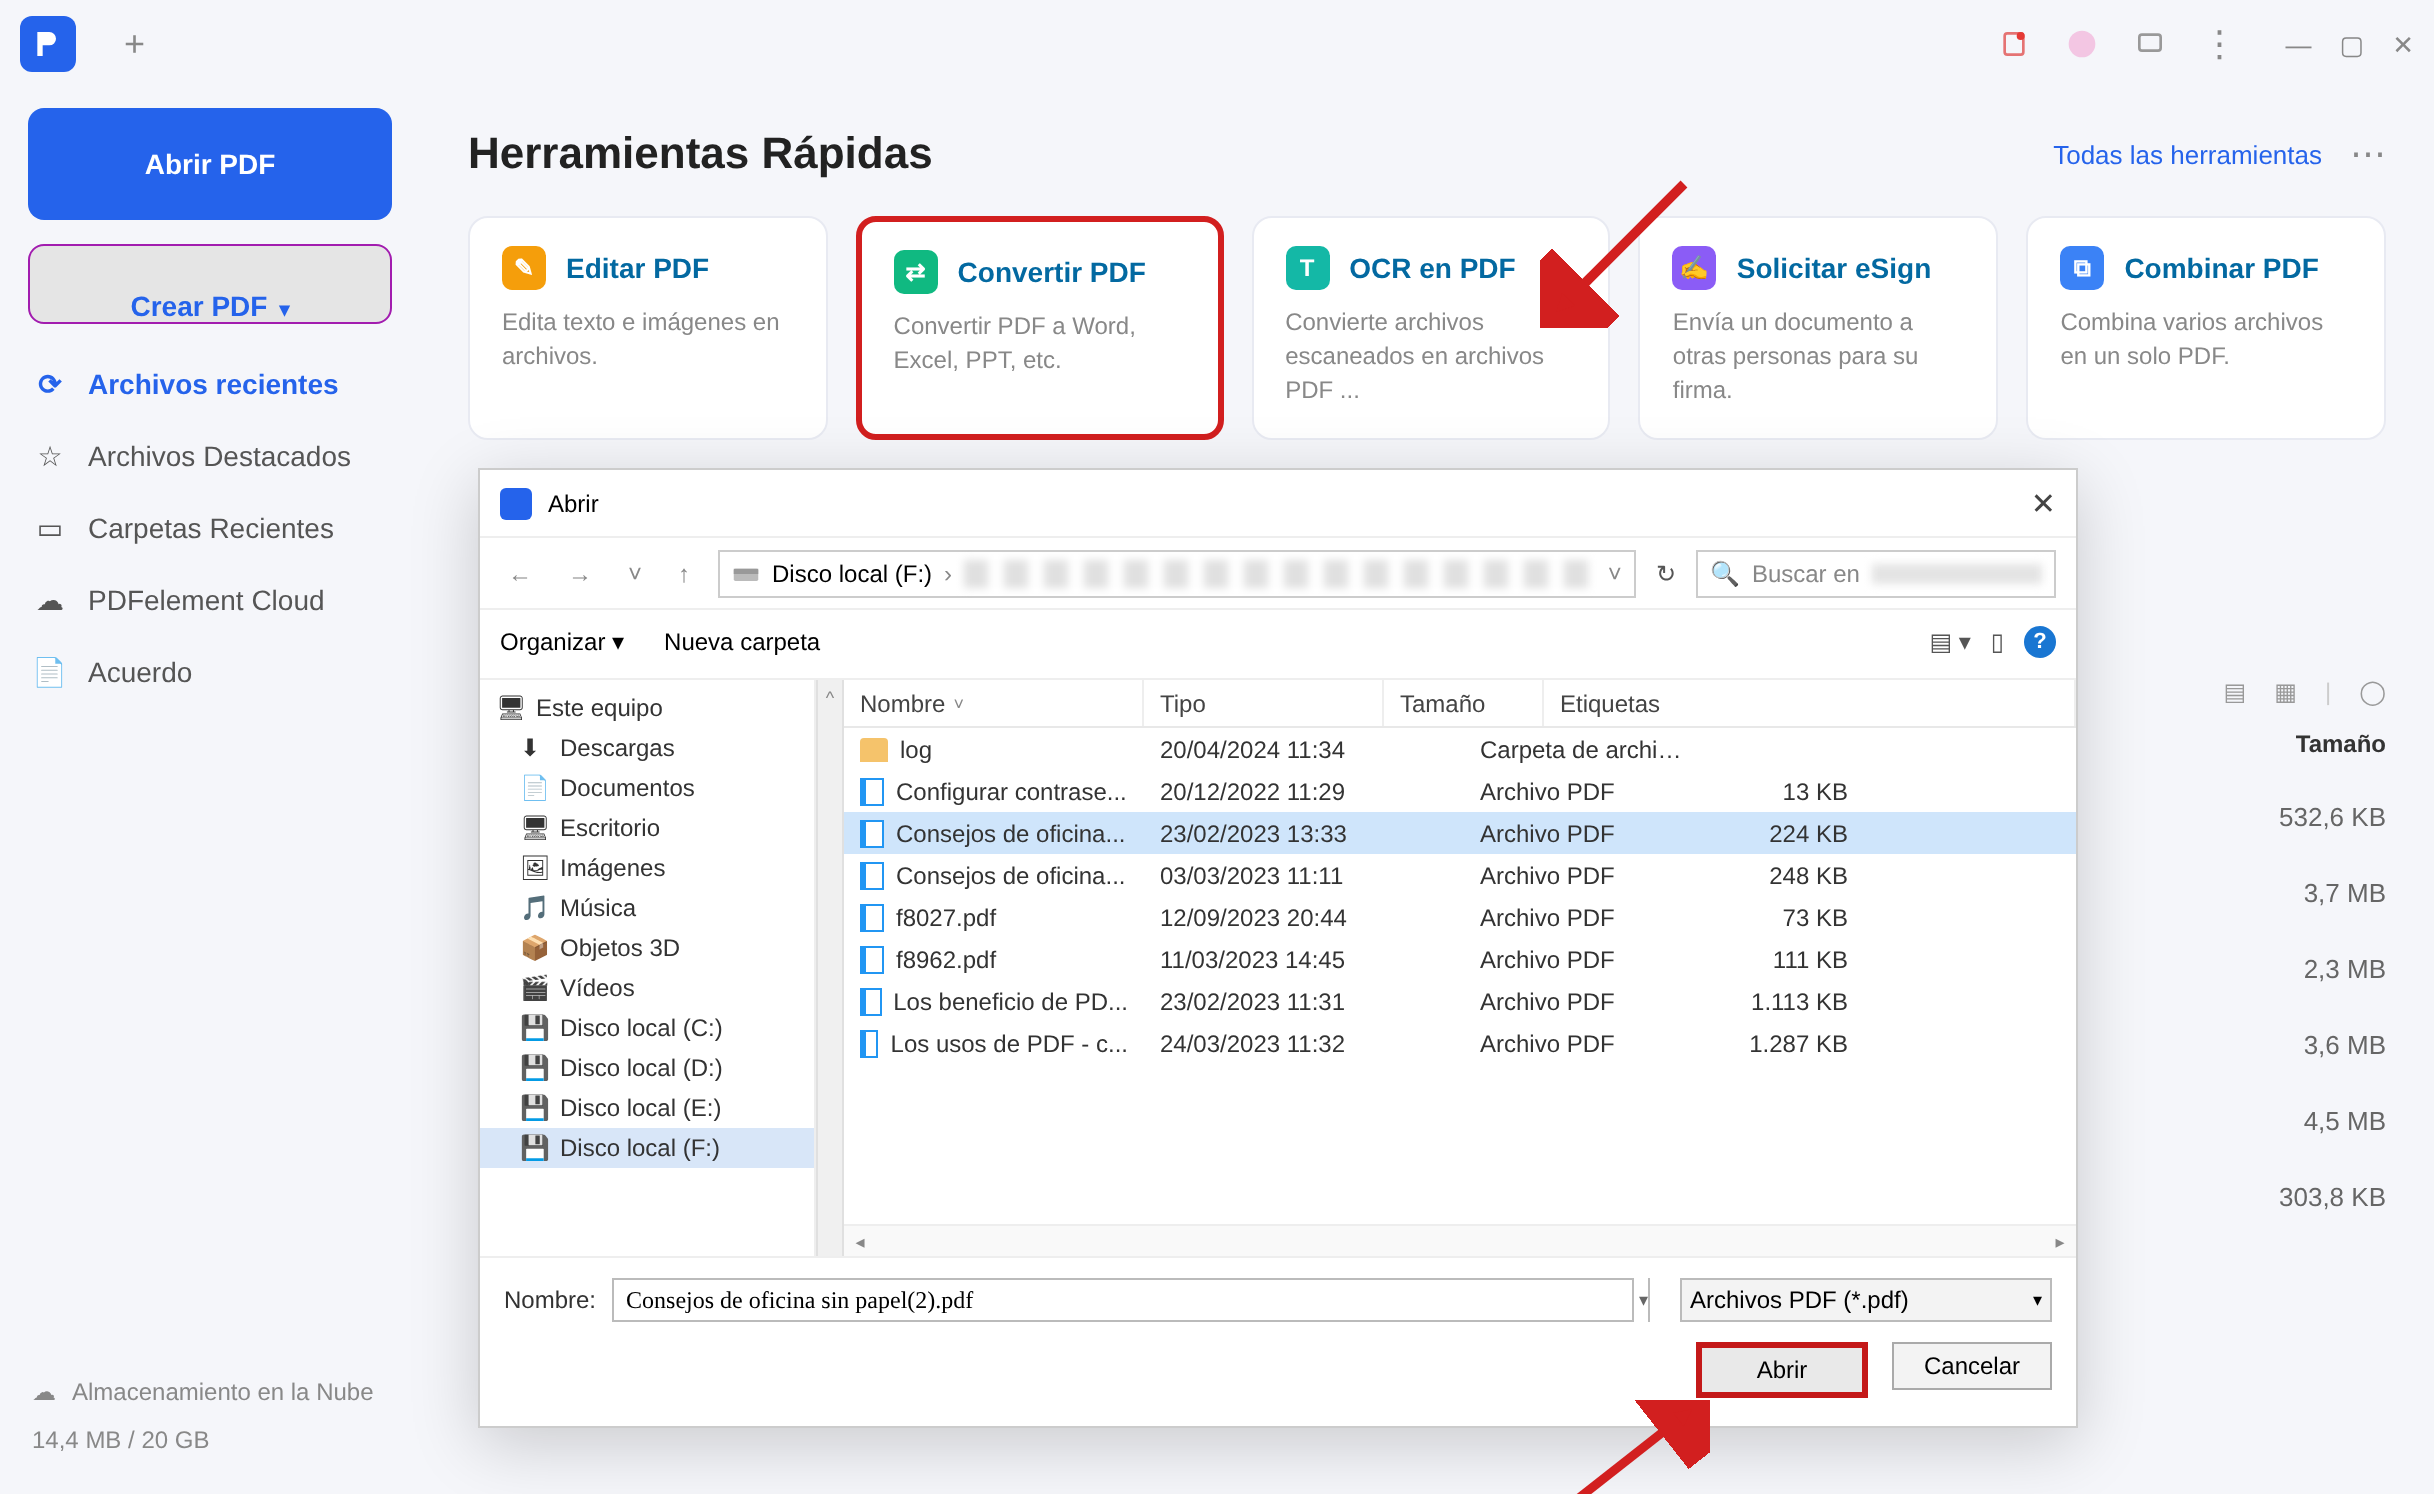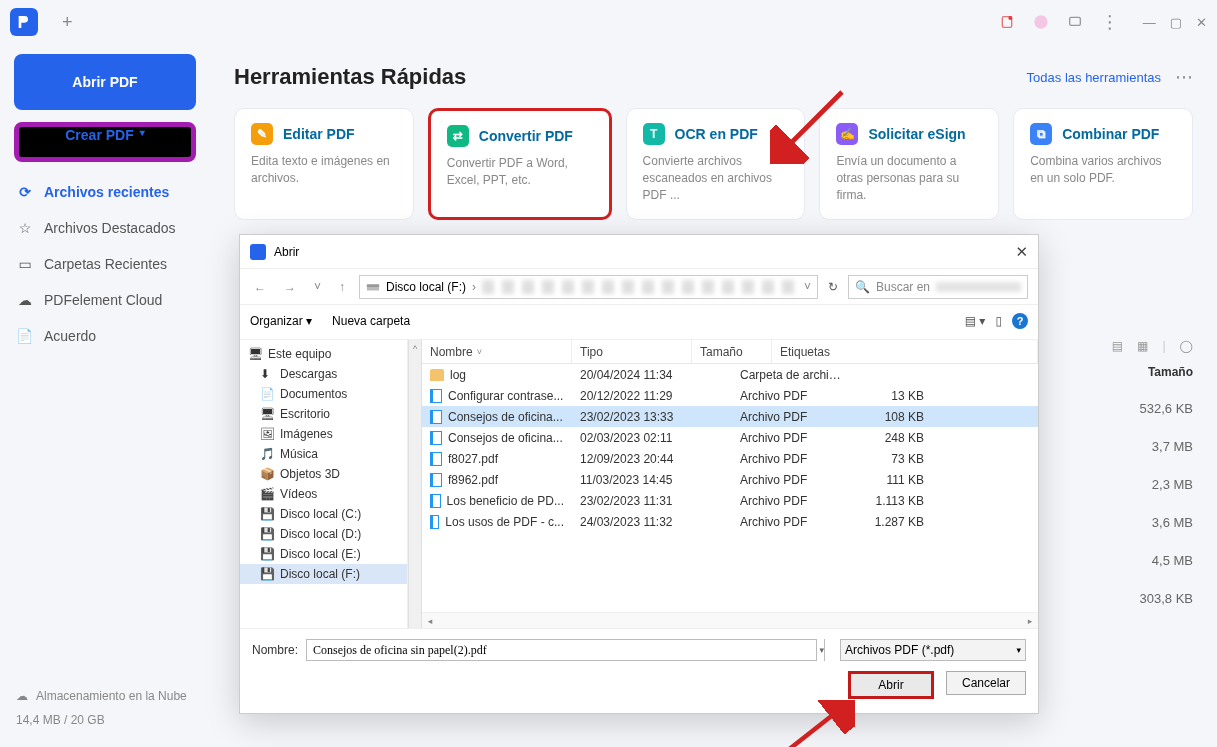--- a/index.html
+++ b/index.html
@@ -11,21 +11,21 @@
 .app-icon svg { width: 16px; height: 16px; fill: #fff; }
 .tab-plus { margin-left: 24px; color: #888; font-size: 18px; }
 .topbar-right { margin-left: auto; display: flex; align-items: center; gap: 18px; color: #888; }
 .topbar-right .ico { width: 16px; height: 16px; display:inline-block; }
 .win-controls { display: flex; gap: 14px; color: #888; font-size: 13px; margin-left: 6px; }
 
 
 .app-body { display: flex; height: calc(747px - 44px); }
 .sidebar { width: 210px; padding: 10px 14px; display: flex; flex-direction: column; gap: 12px; }
 .btn-primary { background: #2563eb; color: #fff; border: none; border-radius: 8px; height: 56px; font-size: 14px; font-weight: 600; cursor: pointer; }
-.btn-secondary { background: #000000; color: #2563eb; border: 5px solid #a21caf; border-radius: 8px; height: 40px; font-size: 14px; font-weight: 600; cursor: pointer; display:flex; align-items:flex-start; justify-content:center; gap:6px;}
+.btn-secondary { background: #e5e5e5; color: #2563eb; border: 1px solid #a21caf; border-radius: 8px; height: 40px; font-size: 14px; font-weight: 600; cursor: pointer; display:flex; align-items:flex-end; justify-content:center; gap:6px;}
 .nav-item { display: flex; align-items: center; gap: 10px; padding: 10px 2px; color: #555; font-size: 14px; cursor: pointer; }
 .nav-item .nico { width: 18px; text-align: center; }
 .nav-item.active { color: #2563eb; font-weight: 600; }
 .sidebar-footer { margin-top: auto; font-size: 12px; color: #888; display:flex; flex-direction:column; gap:10px; padding: 0 2px 10px 2px;}
 .cloud-row { display:flex; align-items:center; gap:8px; }
 
 
 .main { flex: 1; padding: 20px 24px; position: relative; }
 .main-head { display: flex; align-items: center; margin-bottom: 18px; justify-content: space-between; }
 .main-head h1 { font-size: 22px; font-weight: 700; color: #222; }
@@ -361,29 +361,29 @@
             <div class="col-size" style="text-align:right;">13 KB</div>
             <div class="col-tags"></div>
           </div>
           <div class="frow sel">
             <div class="col-name">
               <span class="fico-pdf"></span>
               <span>Consejos de oficina...</span>
             </div>
             <div class="col-date">23/02/2023 13:33</div>
             <div class="col-type">Archivo PDF</div>
-            <div class="col-size" style="text-align:right;">108 KB</div>
+            <div class="col-size" style="text-align:right;">224 KB</div>
             <div class="col-tags"></div>
           </div>
           <div class="frow">
             <div class="col-name">
               <span class="fico-pdf"></span>
               <span>Consejos de oficina...</span>
             </div>
-            <div class="col-date">02/03/2023 02:11</div>
+            <div class="col-date">03/03/2023 11:11</div>
             <div class="col-type">Archivo PDF</div>
             <div class="col-size" style="text-align:right;">248 KB</div>
             <div class="col-tags"></div>
           </div>
           <div class="frow">
             <div class="col-name">
               <span class="fico-pdf"></span>
               <span>f8027.pdf</span>
             </div>
             <div class="col-date">12/09/2023 20:44</div>

